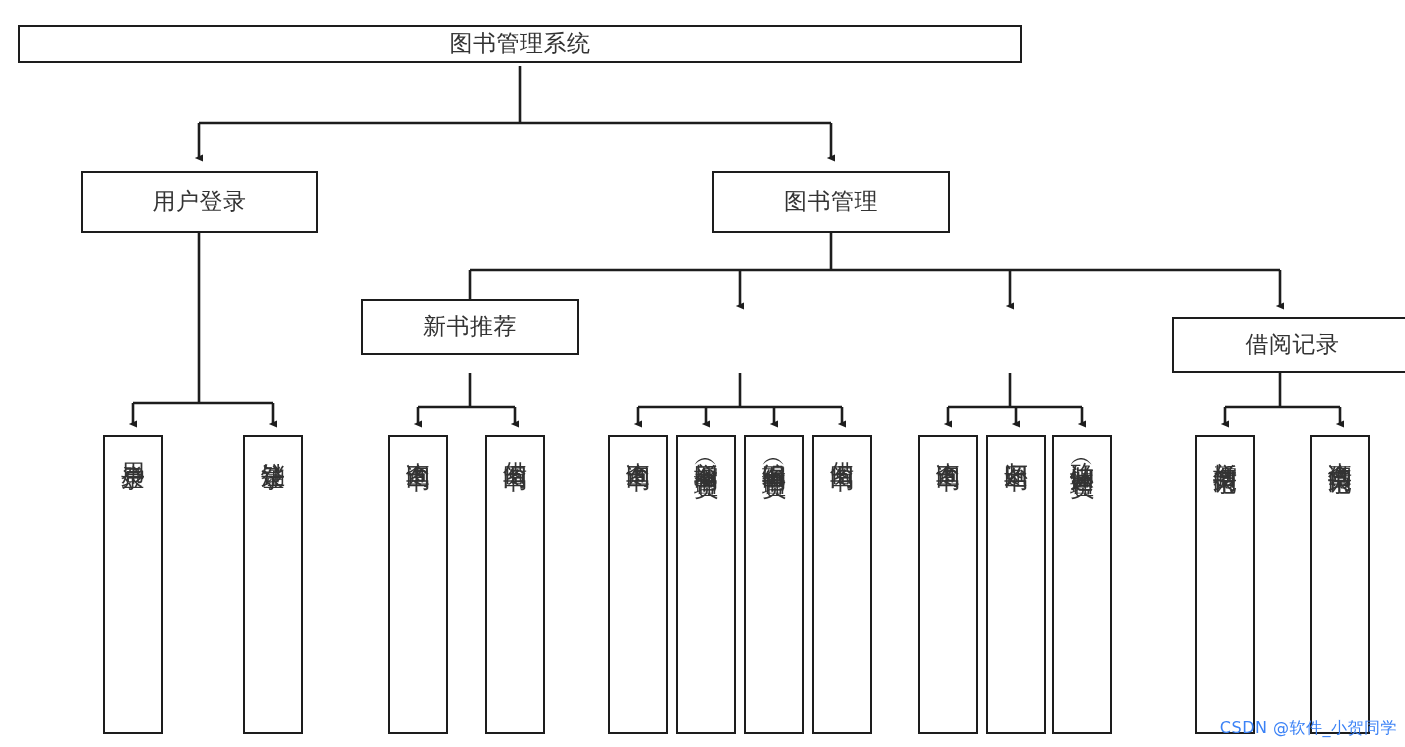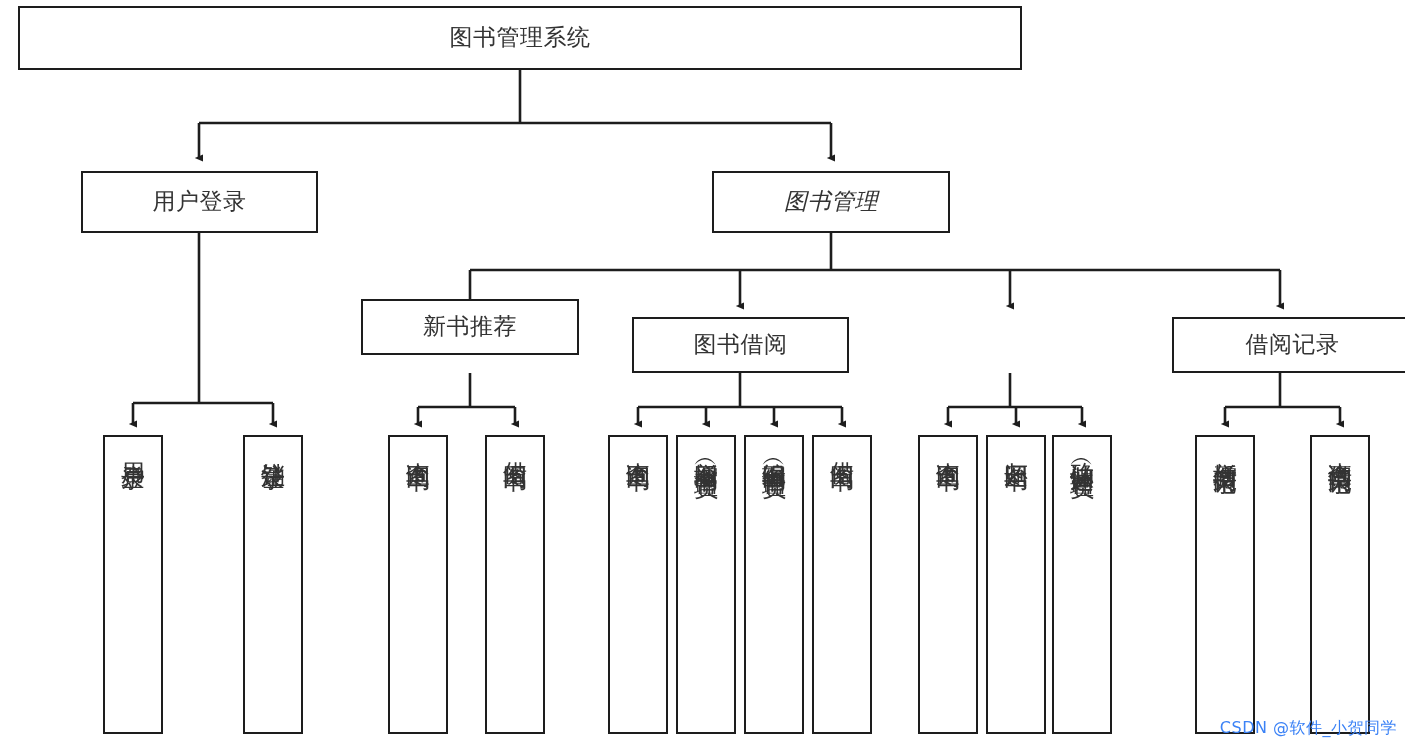--- a/index.html
+++ b/index.html
@@ -119,39 +119,36 @@
       <path d="M1016,407 L1016,424" marker-end="url(#arrow)"></path>
       <path d="M1082,407 L1082,424" marker-end="url(#arrow)"></path>
 
       <path d="M1280,373 L1280,407"></path>
       <path d="M1225,407 L1340,407"></path>
       <path d="M1225,407 L1225,424" marker-end="url(#arrow)"></path>
       <path d="M1340,407 L1340,424" marker-end="url(#arrow)"></path>
     </g>
   </svg>
 
-  <div class="node horiz" style="left:18px; top:6px; width:1004px; height:64px;">
+  <div class="node horiz" style="left:18px; top:25px; width:1004px; height:38px;">
     <span class="node-label">图书管理系统</span>
   </div>
 
   <div class="node horiz" style="left:81px; top:171px; width:237px; height:62px;">
     <span class="node-label">用户登录</span>
   </div>
 
-  <div class="node horiz" style="left:712px; top:171px; width:238px; height:62px;font-style:italic;">
+  <div class="node horiz" style="left:712px; top:171px; width:238px; height:62px;">
     <span class="node-label">图书管理</span>
   </div>
 
   <div class="node horiz" style="left:361px; top:299px; width:218px; height:56px;">
     <span class="node-label">新书推荐</span>
   </div>
 
-  <div class="node horiz" style="left:632px; top:317px; width:217px; height:56px;">
-    <span class="node-label">图书借阅</span>
-  </div>
 
 
   <div class="node horiz" style="left:1172px; top:317px; width:241px; height:56px;">
     <span class="node-label">借阅记录</span>
   </div>
 
   <div class="node vert" style="left:103px; top:435px; width:60px; height:299px;">
     <span class="node-label">用户登录</span>
   </div>
 

